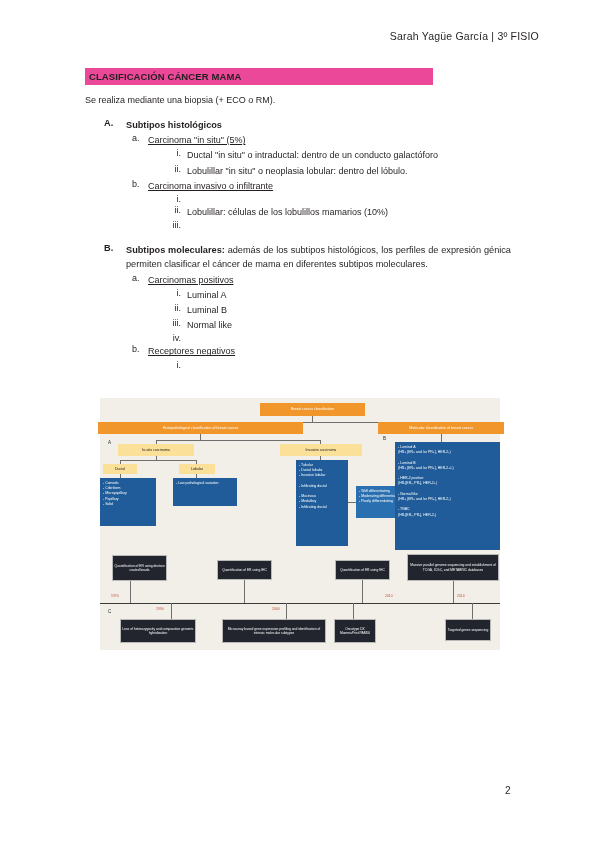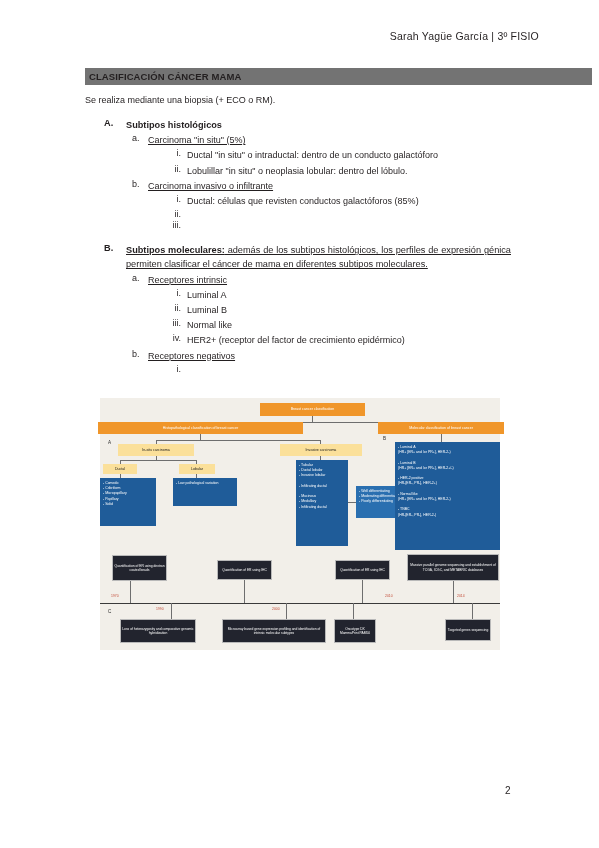--- a/index.html
+++ b/index.html
@@ -11,22 +11,22 @@
   .page{position:absolute;inset:0;background:#fff;}
 
   
   .doc-header{
     position:absolute;top:30px;right:60px;
     font-size:10.5px;letter-spacing:.2px;color:#231f20;
     white-space:nowrap;
   }
   
   .title-band{
-    position:absolute;left:85px;top:68px;width:507px;height:17px;
-    background:#737373;
+    position:absolute;left:85px;top:68px;width:348px;height:17px;
+    background:#ec4899;
   }
   .title-band span{
     position:absolute;left:4px;top:3px;
     font-size:9.5px;font-weight:bold;letter-spacing:.1px;
     color:#231f20;white-space:nowrap;
   }
   
   .lead{
     position:absolute;left:85px;top:95px;
     font-size:9px;color:#231f20;white-space:nowrap;
@@ -35,21 +35,21 @@
   .lvl1{display:flex;margin-bottom:1px;}
   .lvl1 .mk{width:22px;flex:none;font-weight:bold;font-size:9.2px;padding-left:19px;box-sizing:content-box;}
   .lvl1 .tx{font-size:9.2px;line-height:14.2px;}
   .lvl1 .tx b{font-weight:bold;}
   .lvl2{display:flex;margin-top:1px;}
   .lvl2 .mk{width:16px;flex:none;font-size:9px;padding-left:47px;box-sizing:content-box;}
   .lvl2 .tx{font-size:9px;line-height:14.2px;text-decoration:underline;}
   .lvl3{display:flex;margin-top:1px;}
   .lvl3 .mk{width:16px;flex:none;font-size:9px;padding-left:80px;box-sizing:content-box;text-align:right;padding-right:6px;}
   .lvl3 .tx{font-size:9px;line-height:14.2px;max-width:330px;}
-  .just{text-align:justify;text-decoration:underline;}
+  .just{text-align:justify;}
 
   
   .figure{
     position:absolute;left:100px;top:398px;width:400px;height:252px;
     background:#f2efe9;
   }
   .fg{position:absolute;box-sizing:border-box;}
   .orange{
     background:#f0962a;color:#ffffff;font-size:3.6px;
     display:flex;align-items:center;justify-content:center;text-align:center;
@@ -119,55 +119,54 @@
       <div class="mk">ii.</div>
       <div class="tx">Lobulillar "in situ" o neoplasia lobular: dentro del lóbulo.</div>
     </div>
 
     <div class="lvl2">
       <div class="mk">b.</div>
       <div class="tx">Carcinoma invasivo o infiltrante</div>
     </div>
     <div class="lvl3">
       <div class="mk">i.</div>
-      <div class="tx">Ductal: células que revisten conductos galactóforos (85%)</div>
     </div>
     <div class="lvl3">
       <div class="mk">ii.</div>
+      <div class="tx">Lobulillar: células de los lobulillos mamarios (10%)</div>
     </div>
     <div class="lvl3">
       <div class="mk">iii.</div>
     </div>
 
     <div class="lvl1" style="margin-top:13px;">
       <div class="mk">B.</div>
       <div class="tx just" style="max-width:385px;">
         <b>Subtipos moleculares:</b><span> además de los subtipos histológicos, los perfiles de expresión génica permiten clasificar el cáncer de mama en diferentes subtipos moleculares.</span>
       </div>
     </div>
 
     <div class="lvl2">
       <div class="mk">a.</div>
-      <div class="tx">Receptores intrinsic</div>
+      <div class="tx">Carcinomas positivos</div>
     </div>
     <div class="lvl3">
       <div class="mk">i.</div>
       <div class="tx">Luminal A</div>
     </div>
     <div class="lvl3">
       <div class="mk">ii.</div>
       <div class="tx">Luminal B</div>
     </div>
     <div class="lvl3">
       <div class="mk">iii.</div>
       <div class="tx">Normal like</div>
     </div>
     <div class="lvl3">
       <div class="mk">iv.</div>
-      <div class="tx">HER2+ (receptor del factor de crecimiento epidérmico)</div>
     </div>
 
     <div class="lvl2">
       <div class="mk">b.</div>
       <div class="tx">Receptores negativos</div>
     </div>
     <div class="lvl3">
       <div class="mk">i.</div>
     </div>
 

